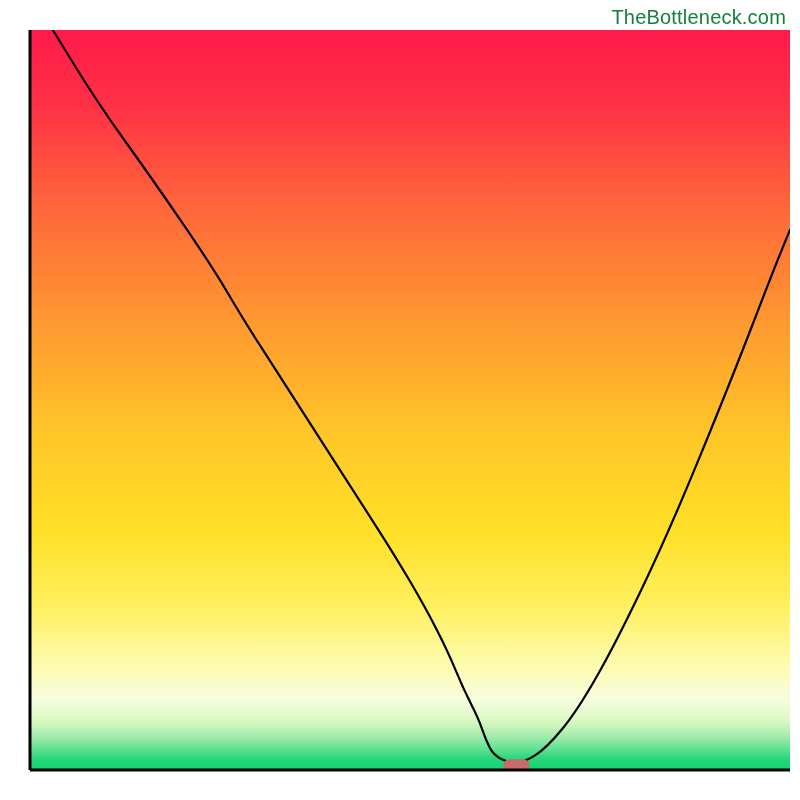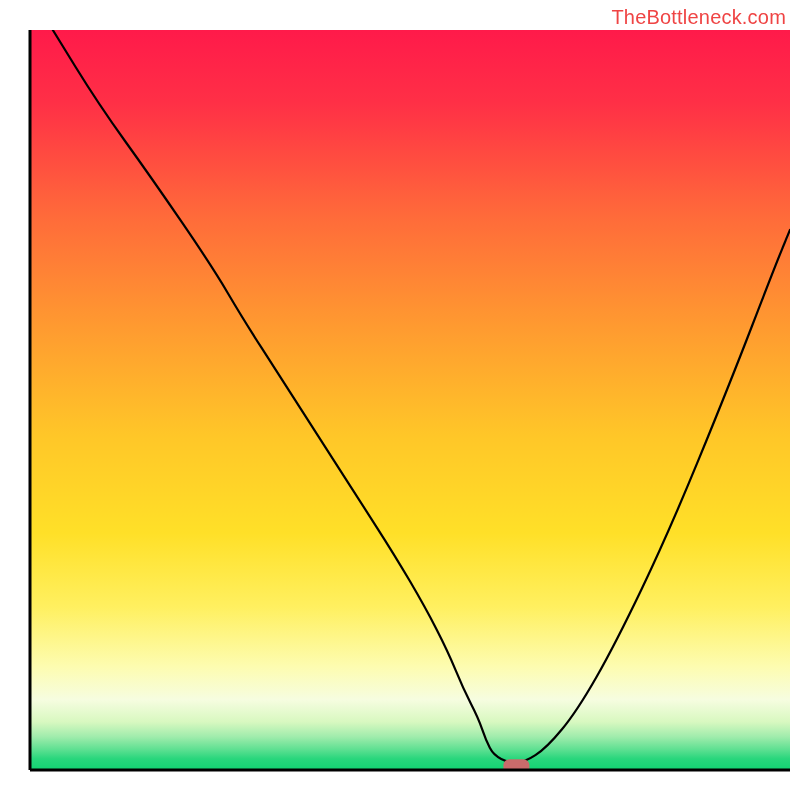--- a/index.html
+++ b/index.html
@@ -10,21 +10,21 @@
   }
   .container {
     width: 800px;
     height: 800px;
     position: relative;
   }
   .watermark {
     position: absolute;
     top: 6px;
     right: 14px;
-    color: #ef4444;
+    color: #15803d;
     font-size: 20px;
     font-weight: 500;
     letter-spacing: 0.2px;
     z-index: 10;
   }
   svg {
     display: block;
   }
 </style>
 </head>

